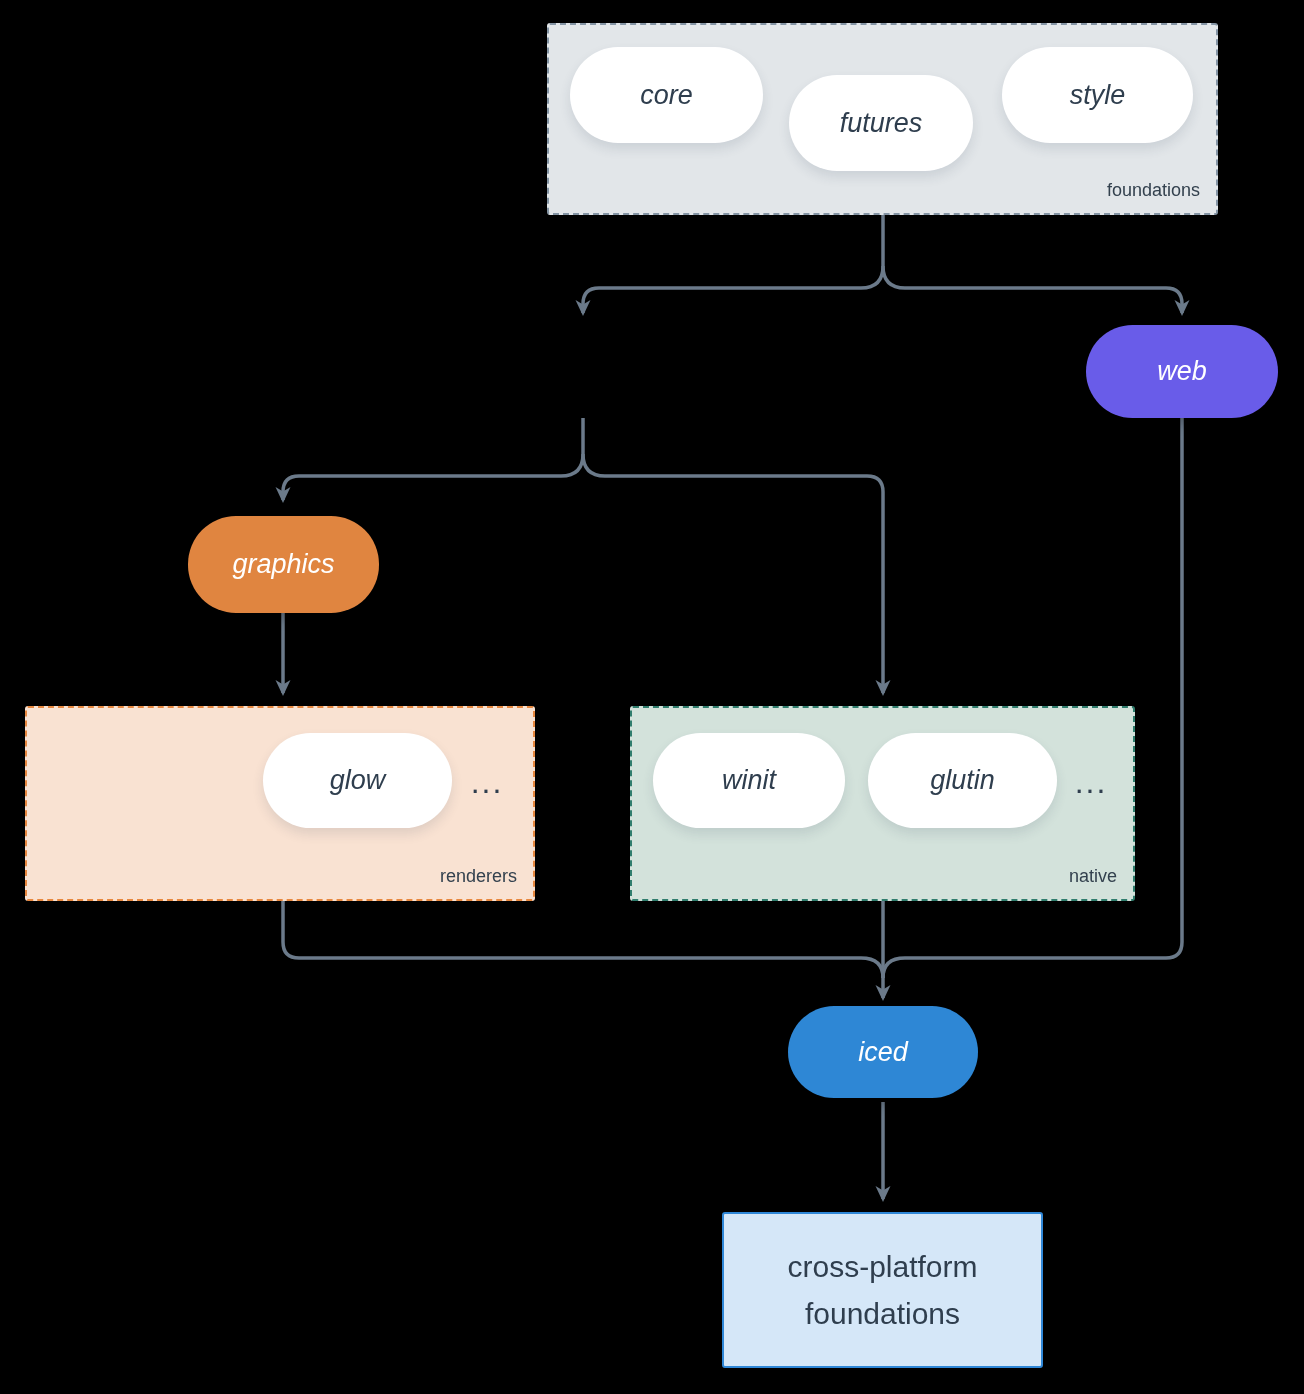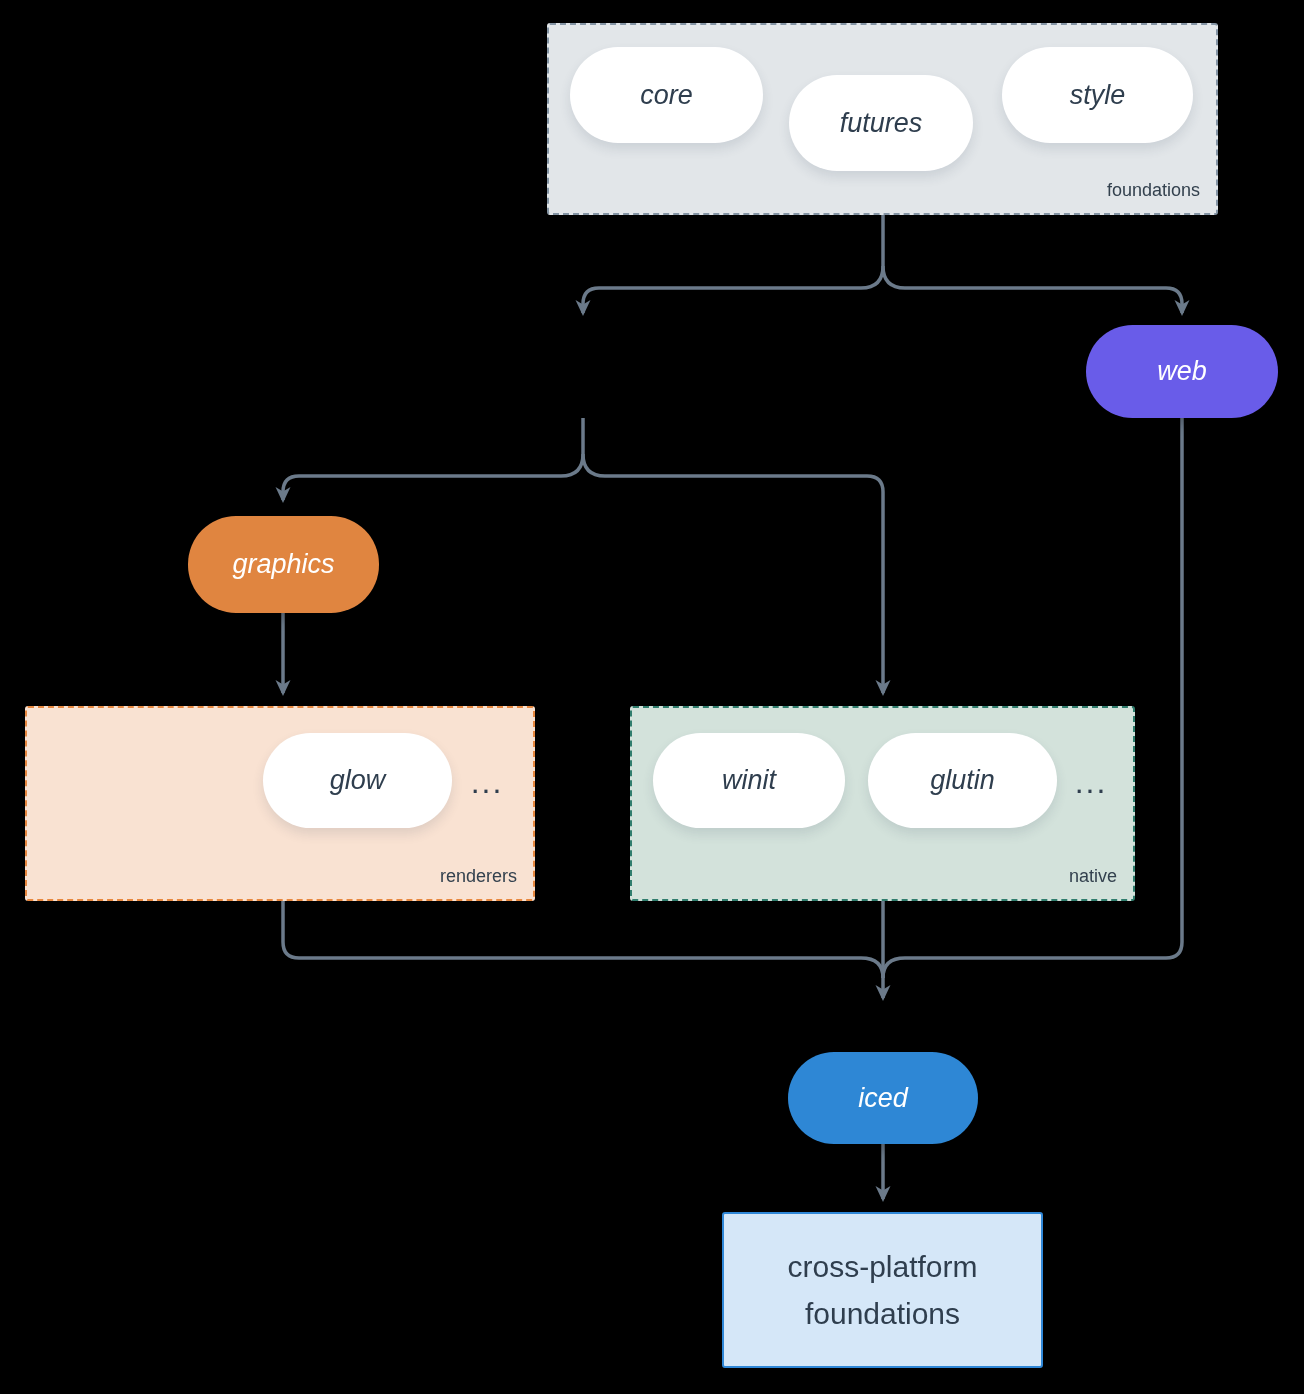--- a/index.html
+++ b/index.html
@@ -48,21 +48,21 @@
   
   .pill.native{left:487px;top:325px;width:192px;height:93px;}
   .pill.web{left:1086px;top:325px;width:192px;height:93px;}
   .pill.graphics{left:188px;top:516px;width:191px;height:97px;}
   
   .pill.wgpu{left:50px;top:733px;width:189px;height:95px;}
   .pill.glow{left:263px;top:733px;width:189px;height:95px;}
   
   .pill.winit{left:653px;top:733px;width:192px;height:95px;}
   .pill.glutin{left:868px;top:733px;width:189px;height:95px;}
-  .pill.iced{left:788px;top:1052px;width:190px;height:92px;}
+  .pill.iced{left:788px;top:1006px;width:190px;height:92px;}
   .ellipsis{
     position:absolute;width:50px;text-align:center;
     font-size:32px;color:#2f3e4e;z-index:4;letter-spacing:2px;
   }
   .ellipsis.renderers-more{left:462px;top:764px;}
   .ellipsis.shells-more{left:1066px;top:764px;}
   .app-box{
     position:absolute;left:722px;top:1212px;width:321px;height:156px;
     background:#d5e7f8;border:2.5px solid #2f87d7;border-radius:3px;
     box-sizing:border-box;

